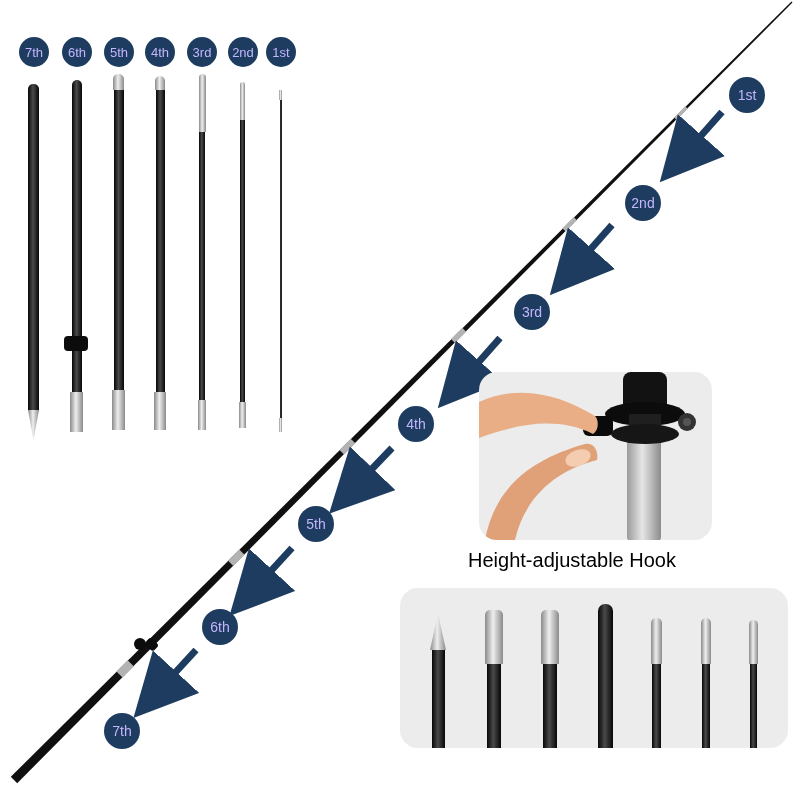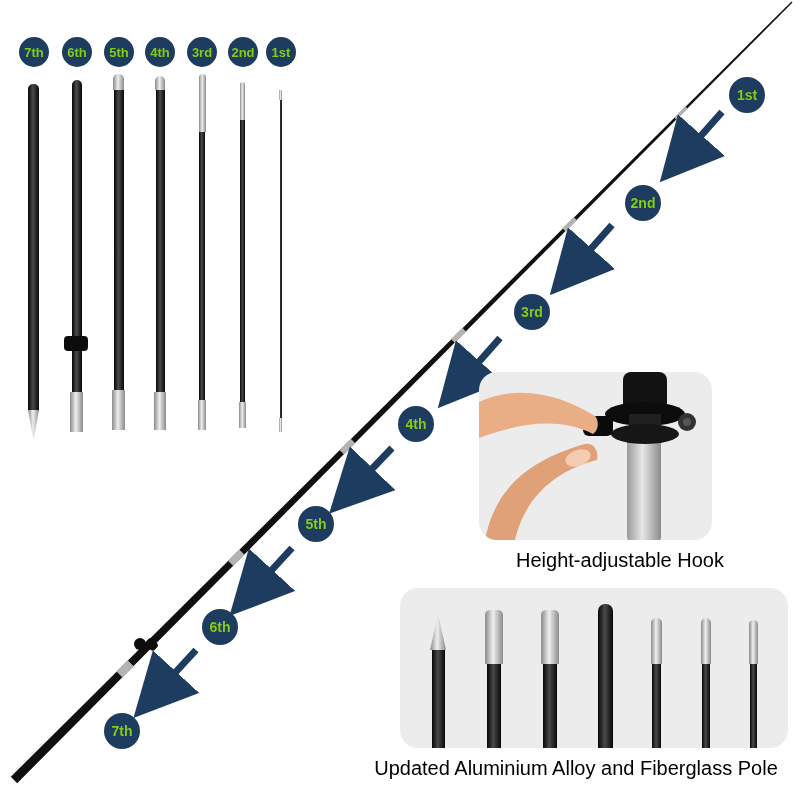--- a/index.html
+++ b/index.html
@@ -1,19 +1,19 @@
 <!DOCTYPE html>
 <html><head>
 <meta charset="utf-8">
 <style>
   html,body{margin:0;padding:0;}
   body{font-family:"Liberation Sans",sans-serif;background:#fff;}
   .canvas{position:relative;width:800px;height:800px;background:#fff;overflow:hidden;}
   .title{position:absolute;left:333px;top:50px;font-size:46px;font-weight:900;line-height:1.16;letter-spacing:.5px;color:#000;white-space:pre-line;}
-  .badge{position:absolute;width:30px;height:30px;border-radius:50%;background:#1d3c5f;color:#84cc16;font-size:13px;font-weight:700;display:flex;align-items:center;justify-content:center;}
+  .badge{position:absolute;width:30px;height:30px;border-radius:50%;background:#1d3c5f;color:#c4b5fd;font-size:13px;font-weight:400;display:flex;align-items:center;justify-content:center;}
   .badge.lg{width:36px;height:36px;font-size:14px;}
   .pole{position:absolute;display:flex;flex-direction:column;align-items:center;}
   .shaft{background:linear-gradient(90deg,#060606 0%,#4a4a4a 45%,#060606 100%);}
   .metal{background:linear-gradient(90deg,#8a8a8a 0%,#eeeeee 45%,#8a8a8a 100%);}
   .rtop{border-radius:5px 5px 0 0;}
   .cone-down{clip-path:polygon(0 0,100% 0,50% 100%);}
   .cone-up{clip-path:polygon(50% 0,100% 100%,0 100%);}
   .overlay-svg{position:absolute;left:0;top:0;pointer-events:none;}
   .arrow{stroke:#1d3c5f;stroke-width:7;marker-end:url(#ah);}
   .joint{stroke:#b3b3b3;}
@@ -125,21 +125,21 @@
       <rect x="150" y="42" width="32" height="20" fill="#1f1f1f"></rect>
       <ellipse cx="166" cy="62" rx="34" ry="10" fill="#161616"></ellipse>
       <circle cx="208" cy="50" r="9" fill="#333"></circle>
       <circle cx="208" cy="50" r="4" fill="#555"></circle>
       <rect x="104" y="44" width="30" height="20" rx="6" fill="#0a0a0a"></rect>
       <path d="M0,30 C40,12 80,22 116,44 C120,48 120,58 114,62 C78,44 38,52 0,66 Z" fill="#eaae86"></path>
       <path d="M6,168 C16,116 50,88 106,72 C114,70 120,78 118,88 C70,100 44,132 36,168 Z" fill="#e0a078"></path>
       <ellipse cx="99" cy="86" rx="13" ry="8" fill="#f4cdb0" transform="rotate(-20 99 86)"></ellipse>
     </svg>
   </div>
-  <div class="caption" style="left:480px;top:549px;width:280px;">Height-adjustable Hook</div>
+  <div class="caption" style="left:432px;top:549px;width:280px;">Height-adjustable Hook</div>
 
   <div class="inset" style="left:400px;top:588px;width:388px;height:160px;">
     <div class="tips-row">
       <div class="tip-col" style="margin-top:26px;">
         <div class="metal cone-up" style="width:16px;height:36px;"></div>
         <div class="shaft" style="width:13px;height:120px;"></div>
       </div>
       <div class="tip-col" style="margin-top:22px;">
         <div class="metal rtop" style="width:18px;height:54px;"></div>
         <div class="shaft" style="width:14px;height:110px;"></div>
@@ -158,15 +158,14 @@
       <div class="tip-col" style="margin-top:30px;">
         <div class="metal rtop" style="width:10px;height:46px;"></div>
         <div class="shaft" style="width:8px;height:120px;"></div>
       </div>
       <div class="tip-col" style="margin-top:32px;">
         <div class="metal rtop" style="width:9px;height:44px;"></div>
         <div class="shaft" style="width:7px;height:120px;"></div>
       </div>
     </div>
   </div>
-  <div class="caption" style="left:352px;top:757px;width:448px;">Updated Aluminium Alloy and Fiberglass Pole</div>
 
 </div>
 
 </body></html>

